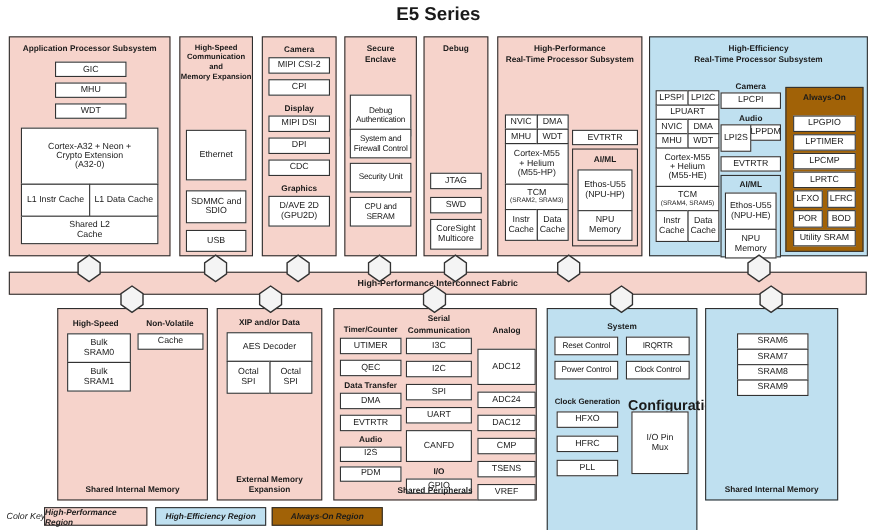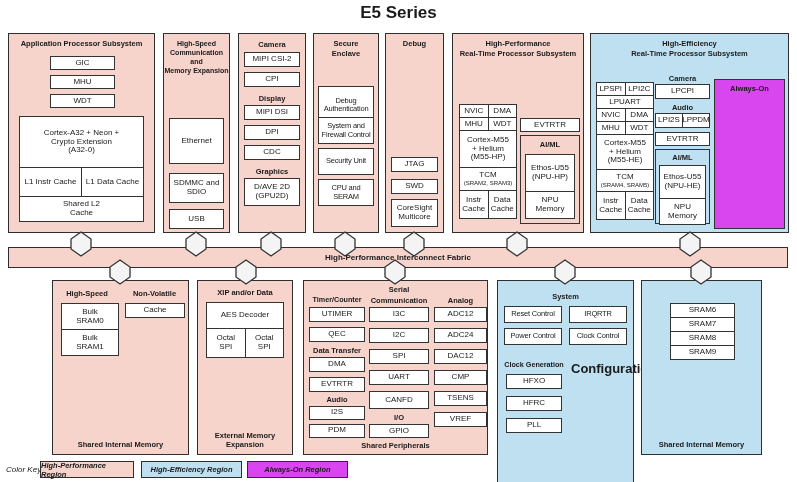--- a/index.html
+++ b/index.html
@@ -2,21 +2,21 @@
 <html><head>
 <meta charset="utf-8">
 <style>
   html,body{margin:0;padding:0;background:#fff;}
   .stage{position:relative;width:797px;height:482px;background:#fff;
          font-family:"Liberation Sans",sans-serif;color:#1a1a1a;overflow:hidden;}
   .abs{position:absolute;}
   .region{position:absolute;border:1.5px solid #2e2e2e;box-sizing:border-box;}
   .pink{background:#f6d3cb;}
   .blue{background:#bfe0f0;}
-  .green{background:#d946ef;}
+  .green{background:#a16207;}
   .wbox{background:#fff;border:1px solid #333;box-sizing:border-box;display:flex;
         flex-direction:column;align-items:center;justify-content:center;text-align:center;
         font-size:8px;line-height:1.12;padding:1px 2px;}
   .pair{display:flex;}
   .pair>.wbox{flex:1;min-width:0;}
   .pair>.wbox+.wbox{margin-left:-1px;}
   .gpair{display:flex;gap:4px;}
   .gpair>.wbox{flex:1;min-width:0;}
   .hdr{font-weight:bold;font-size:7.5px;text-align:center;line-height:1.2;white-space:nowrap;}
   .rtitle{font-weight:bold;font-size:7.5px;text-align:center;line-height:1.3;}
@@ -160,34 +160,49 @@
       <div class="pair" style="margin-top:-1px">
         <div class="wbox" style="height:29px">Instr Cache</div>
         <div class="wbox" style="height:29px">Data Cache</div>
       </div>
     </div>
     <div class="abs" style="left:64px;top:40px;width:55px">
       <div class="hdr">Camera</div>
       <div class="wbox" style="height:15px;margin-top:1px">LPCPI</div>
       <div class="hdr" style="margin-top:4px">Audio</div>
       <div class="pair" style="margin-top:1px">
-        <div class="wbox" style="height:15px">LPI2S</div>
+        <div class="wbox" style="height:25px">LPI2S</div>
         <div class="wbox" style="height:15px">LPPDM</div>
       </div>
       <div class="wbox" style="height:14px;margin-top:4px">EVTRTR</div>
       <div class="aiml blue" style="margin-top:3px;height:75px">
         <div class="hdr" style="padding-top:3px">AI/ML</div>
         <div style="margin:3px 3px 0">
           <div class="wbox" style="height:34px">Ethos-U55 (NPU-HE)</div>
           <div class="wbox" style="height:27px;margin-top:-1px">NPU Memory</div>
         </div>
       </div>
     </div>
     <div class="ao-box green abs" style="left:123px;top:45px;width:71px;height:150px">
       <div class="hdr" style="margin-top:4px">Always-On</div>
+      <div style="margin:12px 6px 0">
+        <div class="wbox" style="height:15px">LPGPIO</div>
+        <div class="wbox" style="height:15px;margin-top:2px">LPTIMER</div>
+        <div class="wbox" style="height:15px;margin-top:2px">LPCMP</div>
+        <div class="wbox" style="height:15px;margin-top:2px">LPRTC</div>
+        <div class="gpair" style="margin-top:2px">
+          <div class="wbox" style="height:16px">LFXO</div>
+          <div class="wbox" style="height:16px">LFRC</div>
+        </div>
+        <div class="gpair" style="margin-top:2px">
+          <div class="wbox" style="height:16px">POR</div>
+          <div class="wbox" style="height:16px">BOD</div>
+        </div>
+        <div class="wbox" style="height:15px;margin-top:2px">Utility SRAM</div>
+      </div>
     </div>
   </div>
 
   <div class="fabric pink">High-Performance Interconnect Fabric</div>
 
   <div class="region pink" style="left:52px;top:280px;width:137px;height:175px">
     <div class="hdr abs" style="left:0;width:68px;top:8px">High-Speed</div>
     <div class="hdr abs" style="left:68px;right:0;top:8px">Non-Volatile</div>
     <div class="abs" style="left:8px;top:22px;width:58px">
       <div class="wbox" style="height:27px;padding:0 14px">Bulk SRAM0</div>
@@ -223,27 +238,27 @@
       <div class="hdr" style="margin-top:3px">Audio</div>
       <div class="wbox" style="height:14px;margin-top:2px">I2S</div>
       <div class="wbox" style="height:14px;margin-top:4px">PDM</div>
     </div>
     <div class="abs" style="left:65px;top:15px;width:60px">
       <div class="hdr">Communication</div>
       <div class="wbox" style="height:15px;margin-top:2px">I3C</div>
       <div class="wbox" style="height:15px;margin-top:6px">I2C</div>
       <div class="wbox" style="height:15px;margin-top:6px">SPI</div>
       <div class="wbox" style="height:15px;margin-top:6px">UART</div>
-      <div class="wbox" style="height:18px;margin-top:6px">CANFD</div>
+      <div class="wbox" style="height:29px;margin-top:6px">CANFD</div>
       <div class="hdr" style="margin-top:4px">I/O</div>
       <div class="wbox" style="height:14px;margin-top:2px">GPIO</div>
     </div>
     <div class="abs" style="left:130px;top:15px;width:53px">
       <div class="hdr">Analog</div>
-      <div class="wbox" style="height:15px;margin-top:2px">ADC12</div>
+      <div class="wbox" style="height:33px;margin-top:12px">ADC12</div>
       <div class="wbox" style="height:15px;margin-top:6px">ADC24</div>
       <div class="wbox" style="height:15px;margin-top:6px">DAC12</div>
       <div class="wbox" style="height:15px;margin-top:6px">CMP</div>
       <div class="wbox" style="height:15px;margin-top:6px">TSENS</div>
       <div class="wbox" style="height:15px;margin-top:6px">VREF</div>
     </div>
     <div class="blabel" style="bottom:4px">Shared Peripherals</div>
   </div>
 
   <div class="region blue" style="left:497px;top:280px;width:137px;height:218px">
@@ -258,20 +273,21 @@
         <div class="wbox tight" style="height:17px">Clock Control</div>
       </div>
     </div>
     <div class="hdr abs" style="left:0;width:72px;top:80px;font-size:7.2px">Clock Generation</div>
     <div class="hdr abs" style="left:73px;right:2px;top:80px;font-size:13px">Configuration</div>
     <div class="abs" style="left:8px;top:93px;width:56px">
       <div class="wbox" style="height:15px">HFXO</div>
       <div class="wbox" style="height:15px;margin-top:7px">HFRC</div>
       <div class="wbox" style="height:15px;margin-top:7px">PLL</div>
     </div>
+    <div class="wbox abs" style="left:76px;top:93px;width:52px;height:57px;padding:0 10px">I/O Pin Mux</div>
     <div class="blabel">System Control</div>
   </div>
 
   <div class="region blue" style="left:641px;top:280px;width:121px;height:175px">
     <div class="abs" style="left:28px;top:22px;width:65px">
       <div class="wbox" style="height:15px">SRAM6</div>
       <div class="wbox" style="height:15px;margin-top:-1px">SRAM7</div>
       <div class="wbox" style="height:15px;margin-top:-1px">SRAM8</div>
       <div class="wbox" style="height:15px;margin-top:-1px">SRAM9</div>
     </div>

